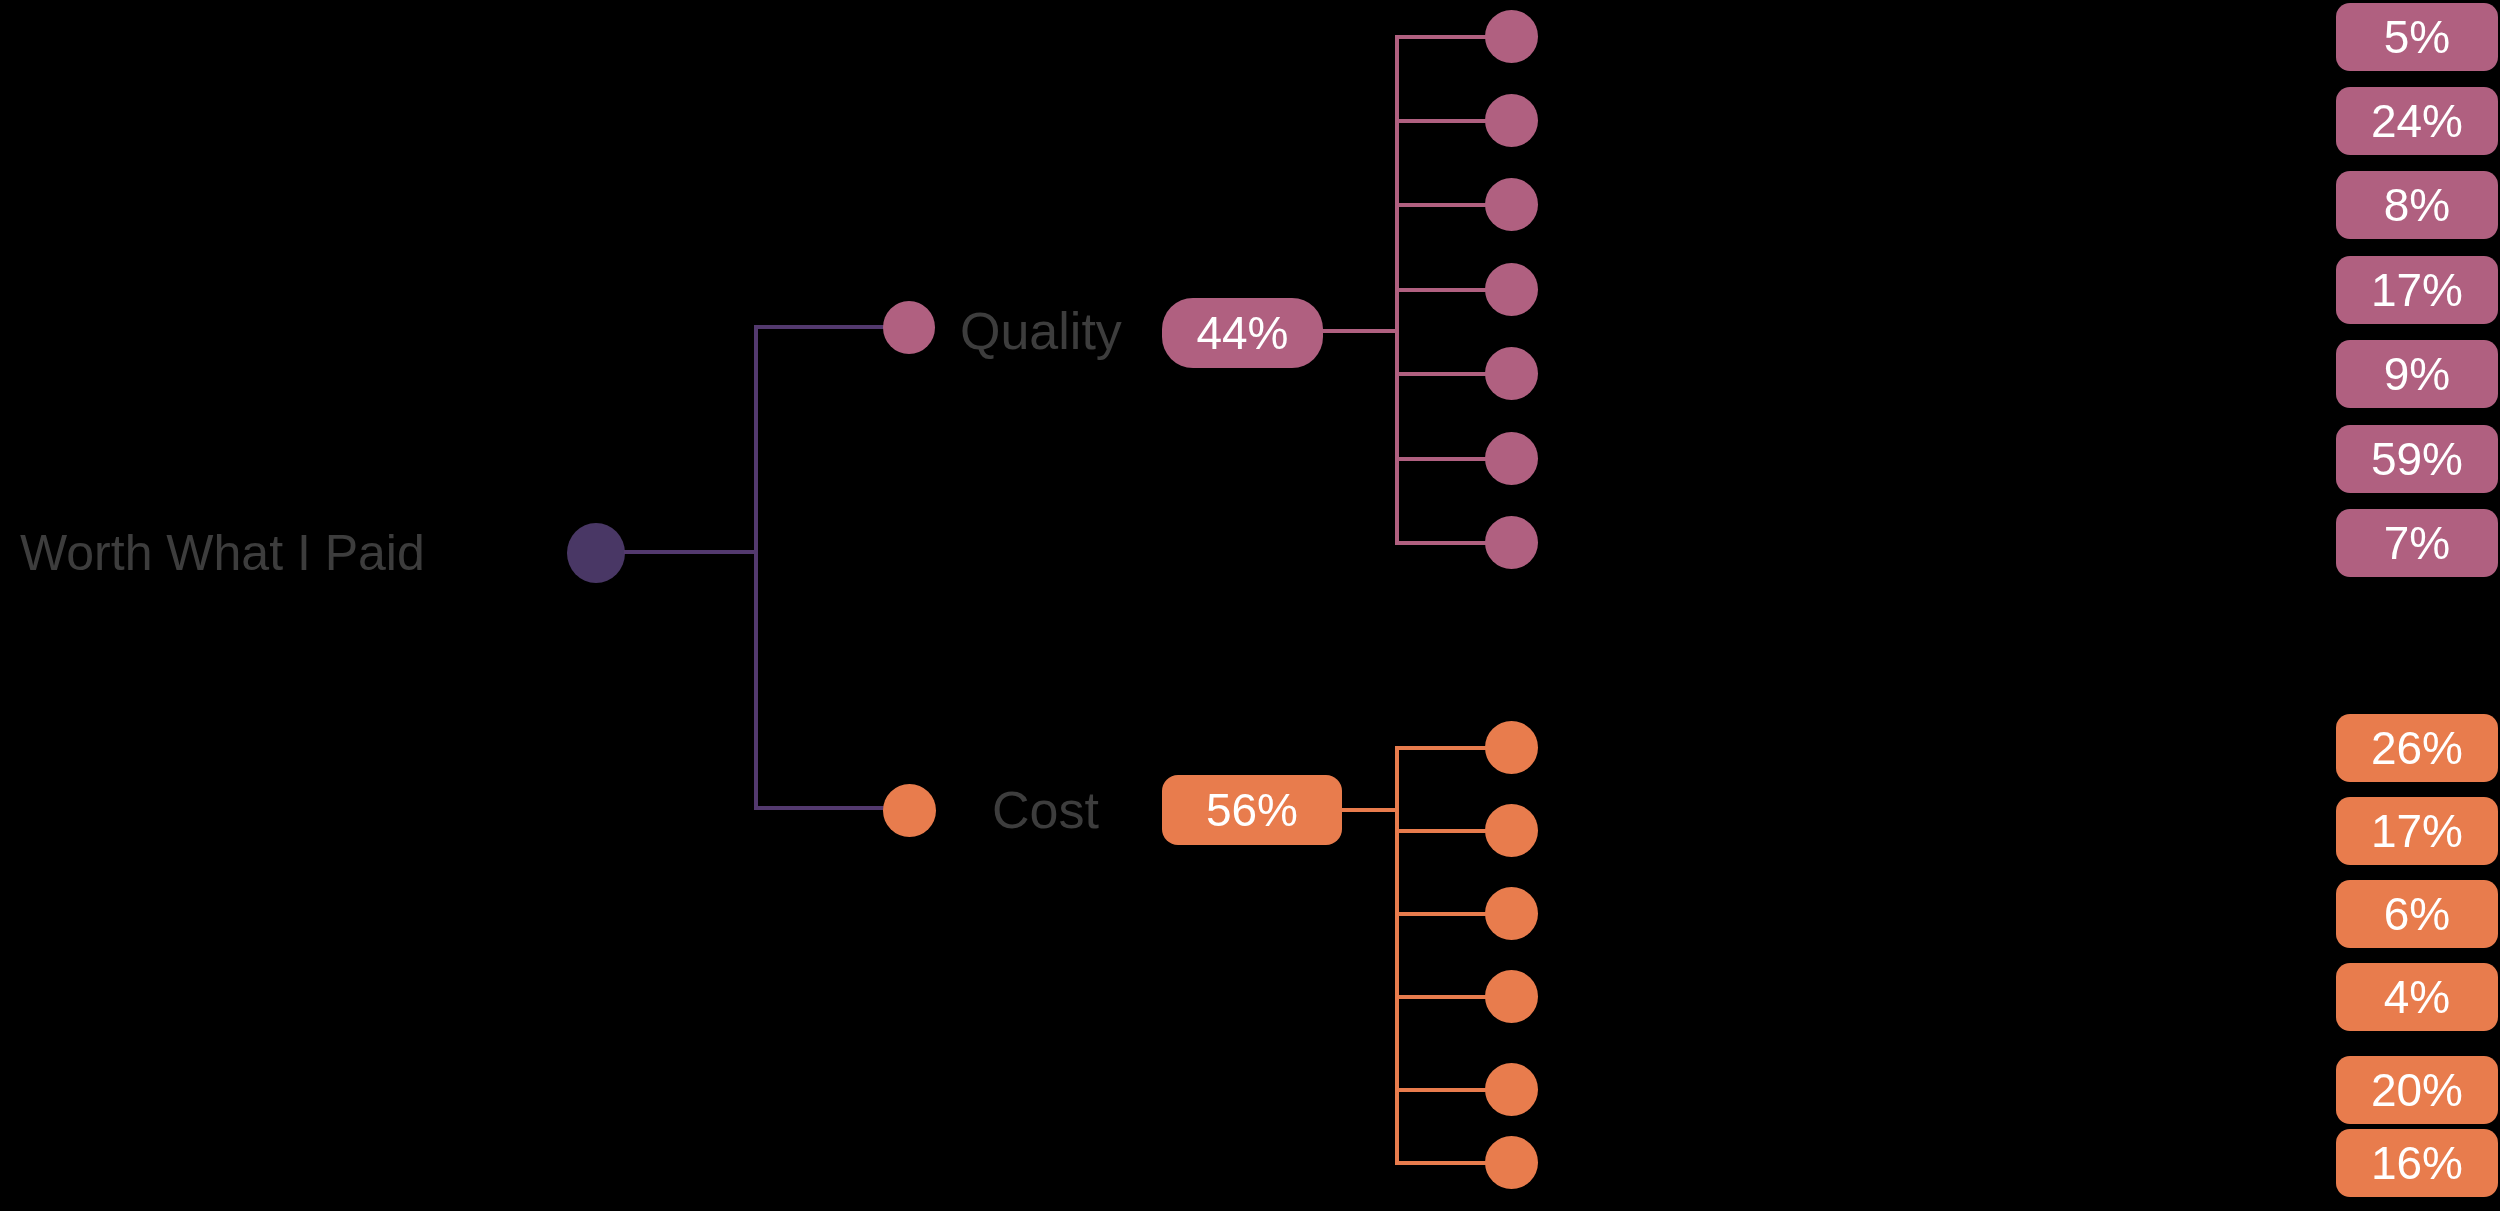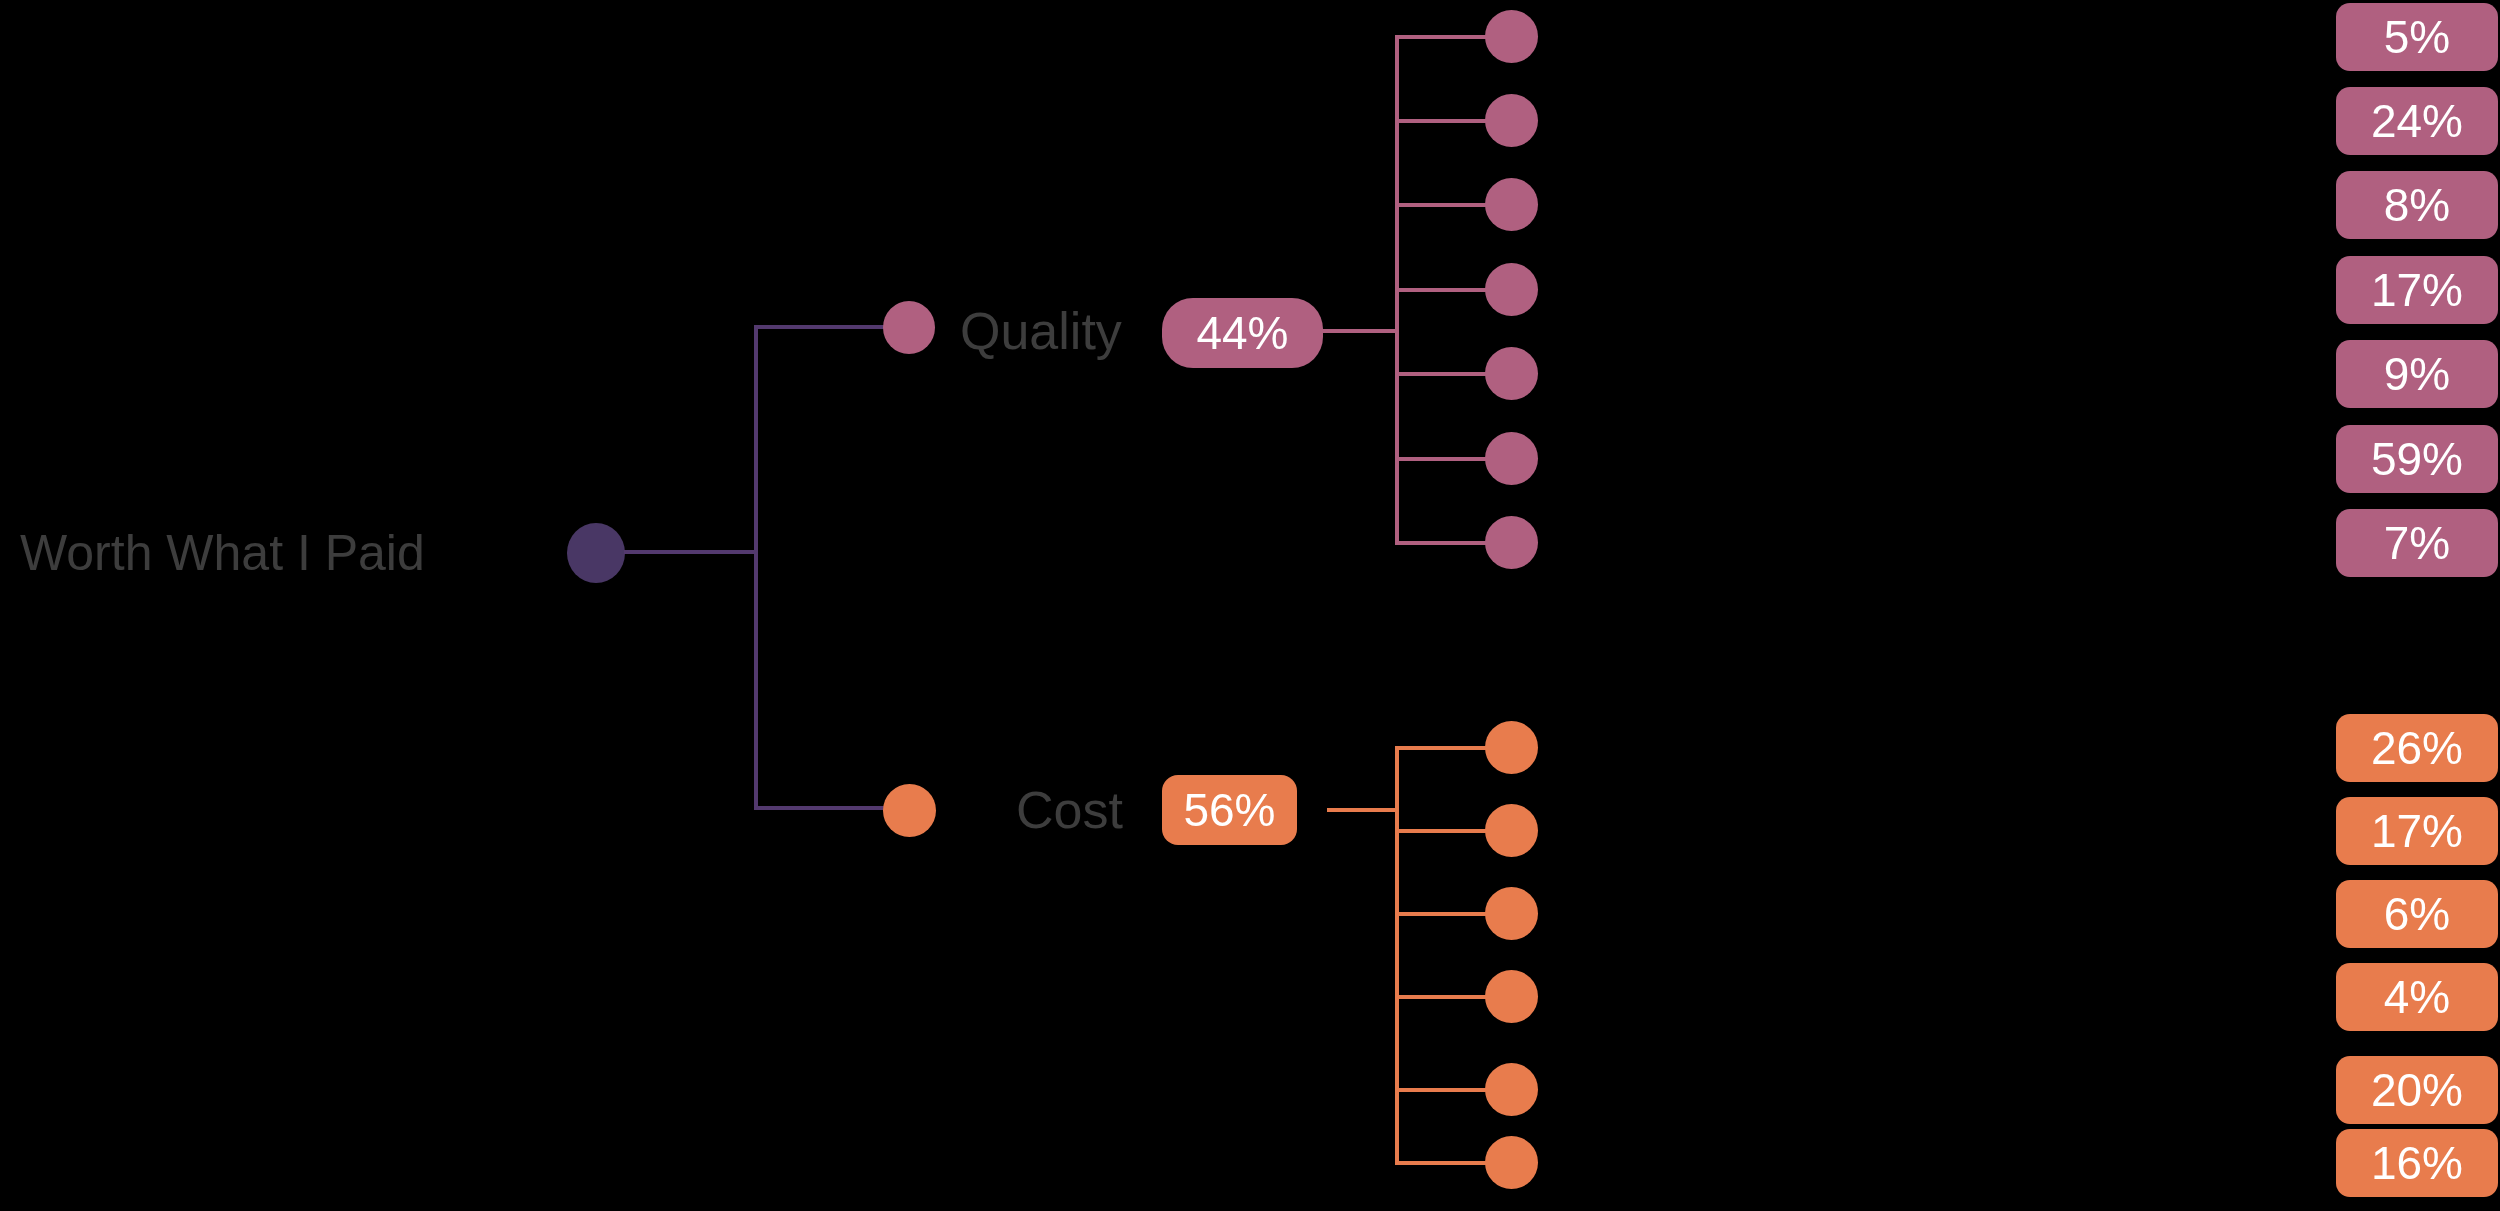--- a/index.html
+++ b/index.html
@@ -119,22 +119,22 @@
       <div class="row" style="top:509px;">
         <div class="branch"></div>
         <div class="leaf-dot"></div>
         <div class="value-badge">7%</div>
       </div>
     </div>
   </div>
 
   <div>
     <div class="dot c-dot" style="left:883px;top:784px;width:53px;height:53px;"></div>
-    <div class="node-label" style="left:1016px;top:775px;">Cost</div>
-    <div class="share-badge c-fill" style="left:1162px;top:775px;width:135px;">56%</div>
+    <div class="node-label" style="left:992px;top:775px;">Cost</div>
+    <div class="share-badge c-fill" style="left:1162px;top:775px;width:180px;">56%</div>
     <div class="hline c-line" style="left:1327px;top:808px;width:72px;"></div>
     <div class="vline c-line" style="left:1395px;top:746px;height:419px;"></div>
 
     <div class="cost-rows">
       <div class="row" style="top:714px;">
         <div class="branch"></div>
         <div class="leaf-dot"></div>
         <div class="value-badge">26%</div>
       </div>
       <div class="row" style="top:797px;">

